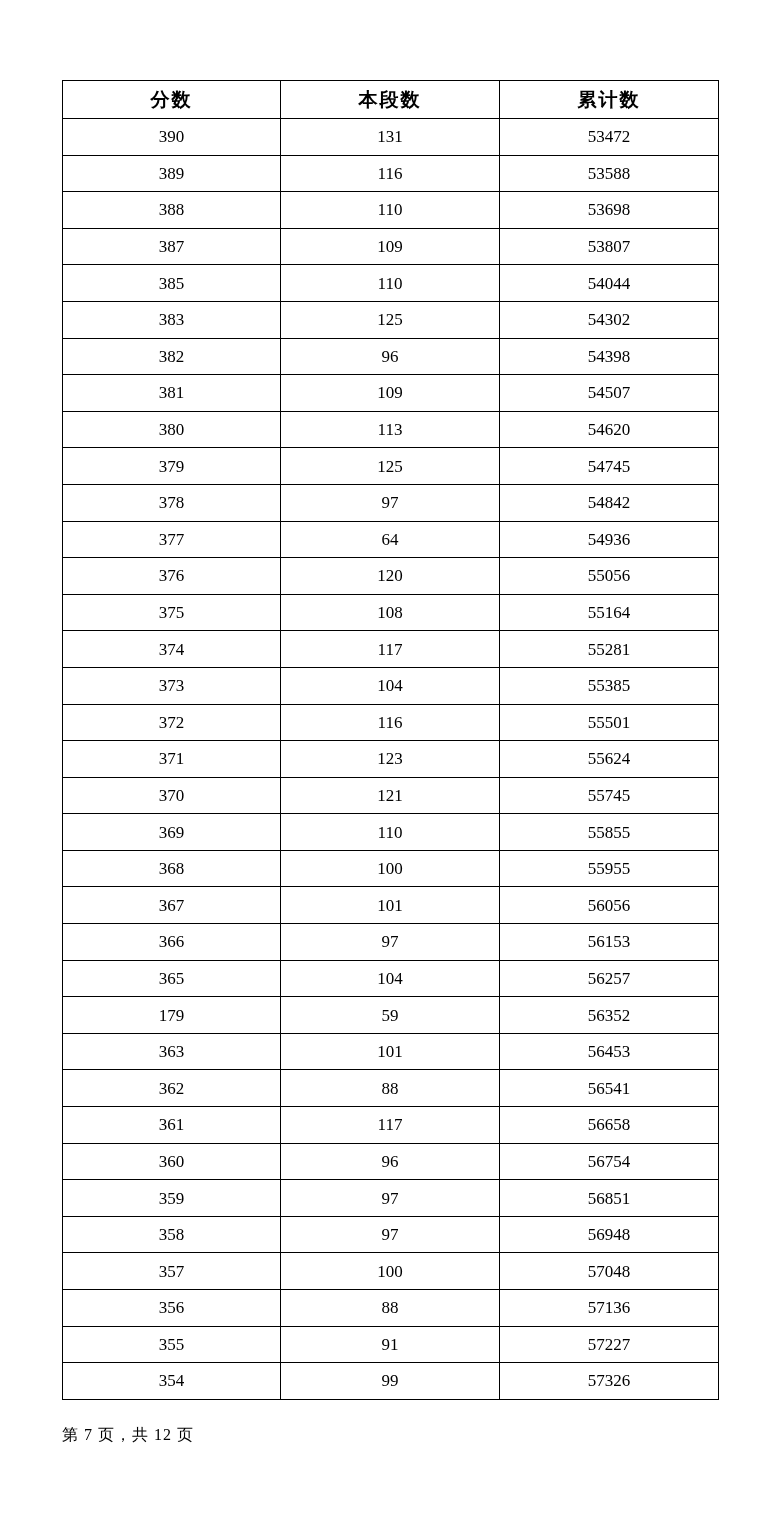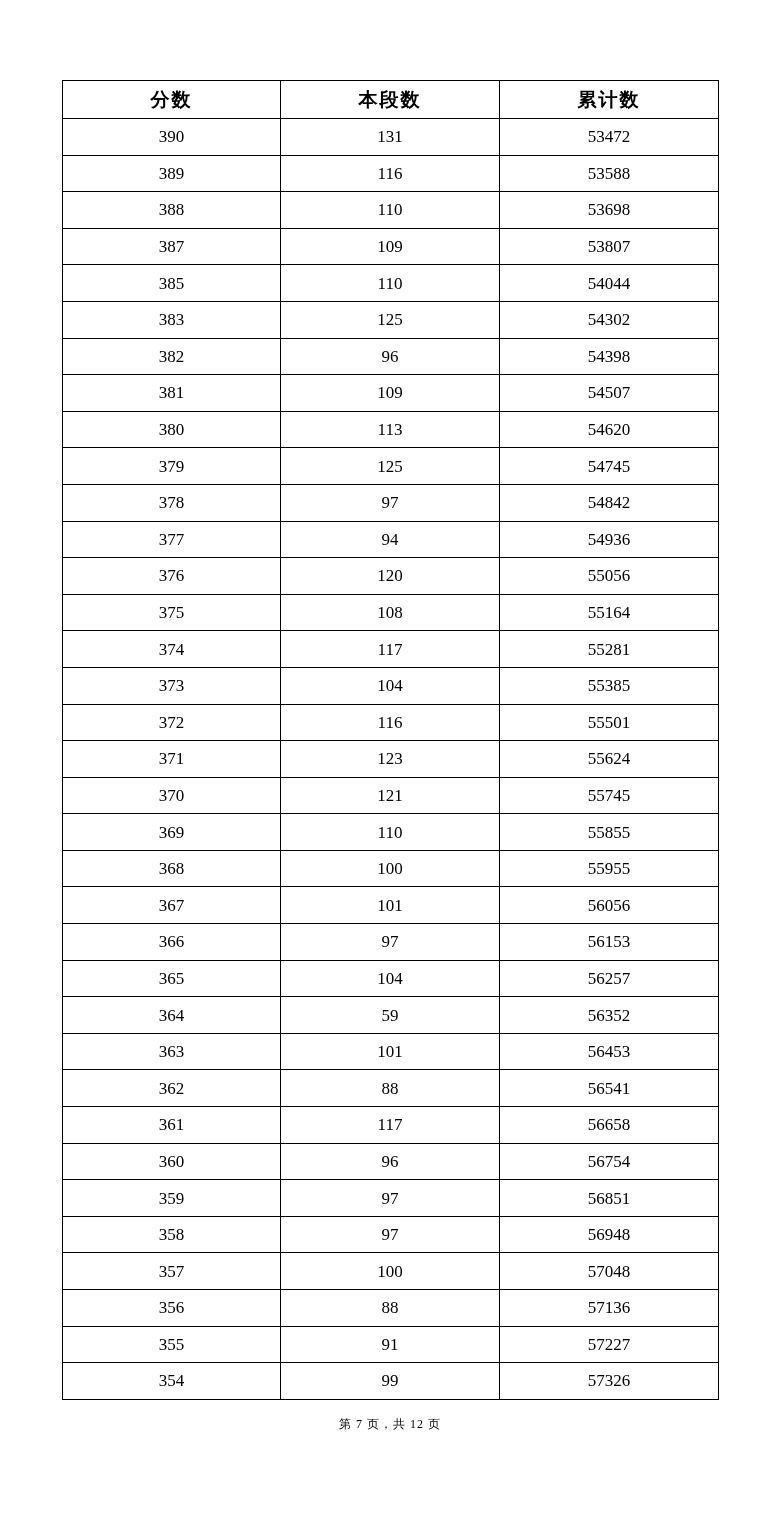--- a/index.html
+++ b/index.html
@@ -41,23 +41,23 @@
     font-size: 19px;
     font-weight: bold;
     height: 37px;
     letter-spacing: 2px;
   }
   col.c-score { width: 218px; }
   col.c-count { width: 219px; }
   col.c-total { width: 219px; }
   .footer {
     width: 656px;
-    text-align: center;
-    font-size: 12px;
-    margin-top: 16px;
+    text-align: left;
+    font-size: 16px;
+    margin-top: 25px;
     letter-spacing: 1px;
   }
 </style>
 </head>
 <body>
 
 <div class="page">
 
   <table class="score-table">
     <colgroup>
@@ -123,21 +123,21 @@
           <td>125</td>
           <td>54745</td>
         </tr>
         <tr>
           <td>378</td>
           <td>97</td>
           <td>54842</td>
         </tr>
         <tr>
           <td>377</td>
-          <td>94</td>
+          <td>64</td>
           <td>54936</td>
         </tr>
         <tr>
           <td>376</td>
           <td>120</td>
           <td>55056</td>
         </tr>
         <tr>
           <td>375</td>
           <td>108</td>
@@ -187,21 +187,21 @@
           <td>366</td>
           <td>97</td>
           <td>56153</td>
         </tr>
         <tr>
           <td>365</td>
           <td>104</td>
           <td>56257</td>
         </tr>
         <tr>
-          <td>364</td>
+          <td>179</td>
           <td>59</td>
           <td>56352</td>
         </tr>
         <tr>
           <td>363</td>
           <td>101</td>
           <td>56453</td>
         </tr>
         <tr>
           <td>362</td>

